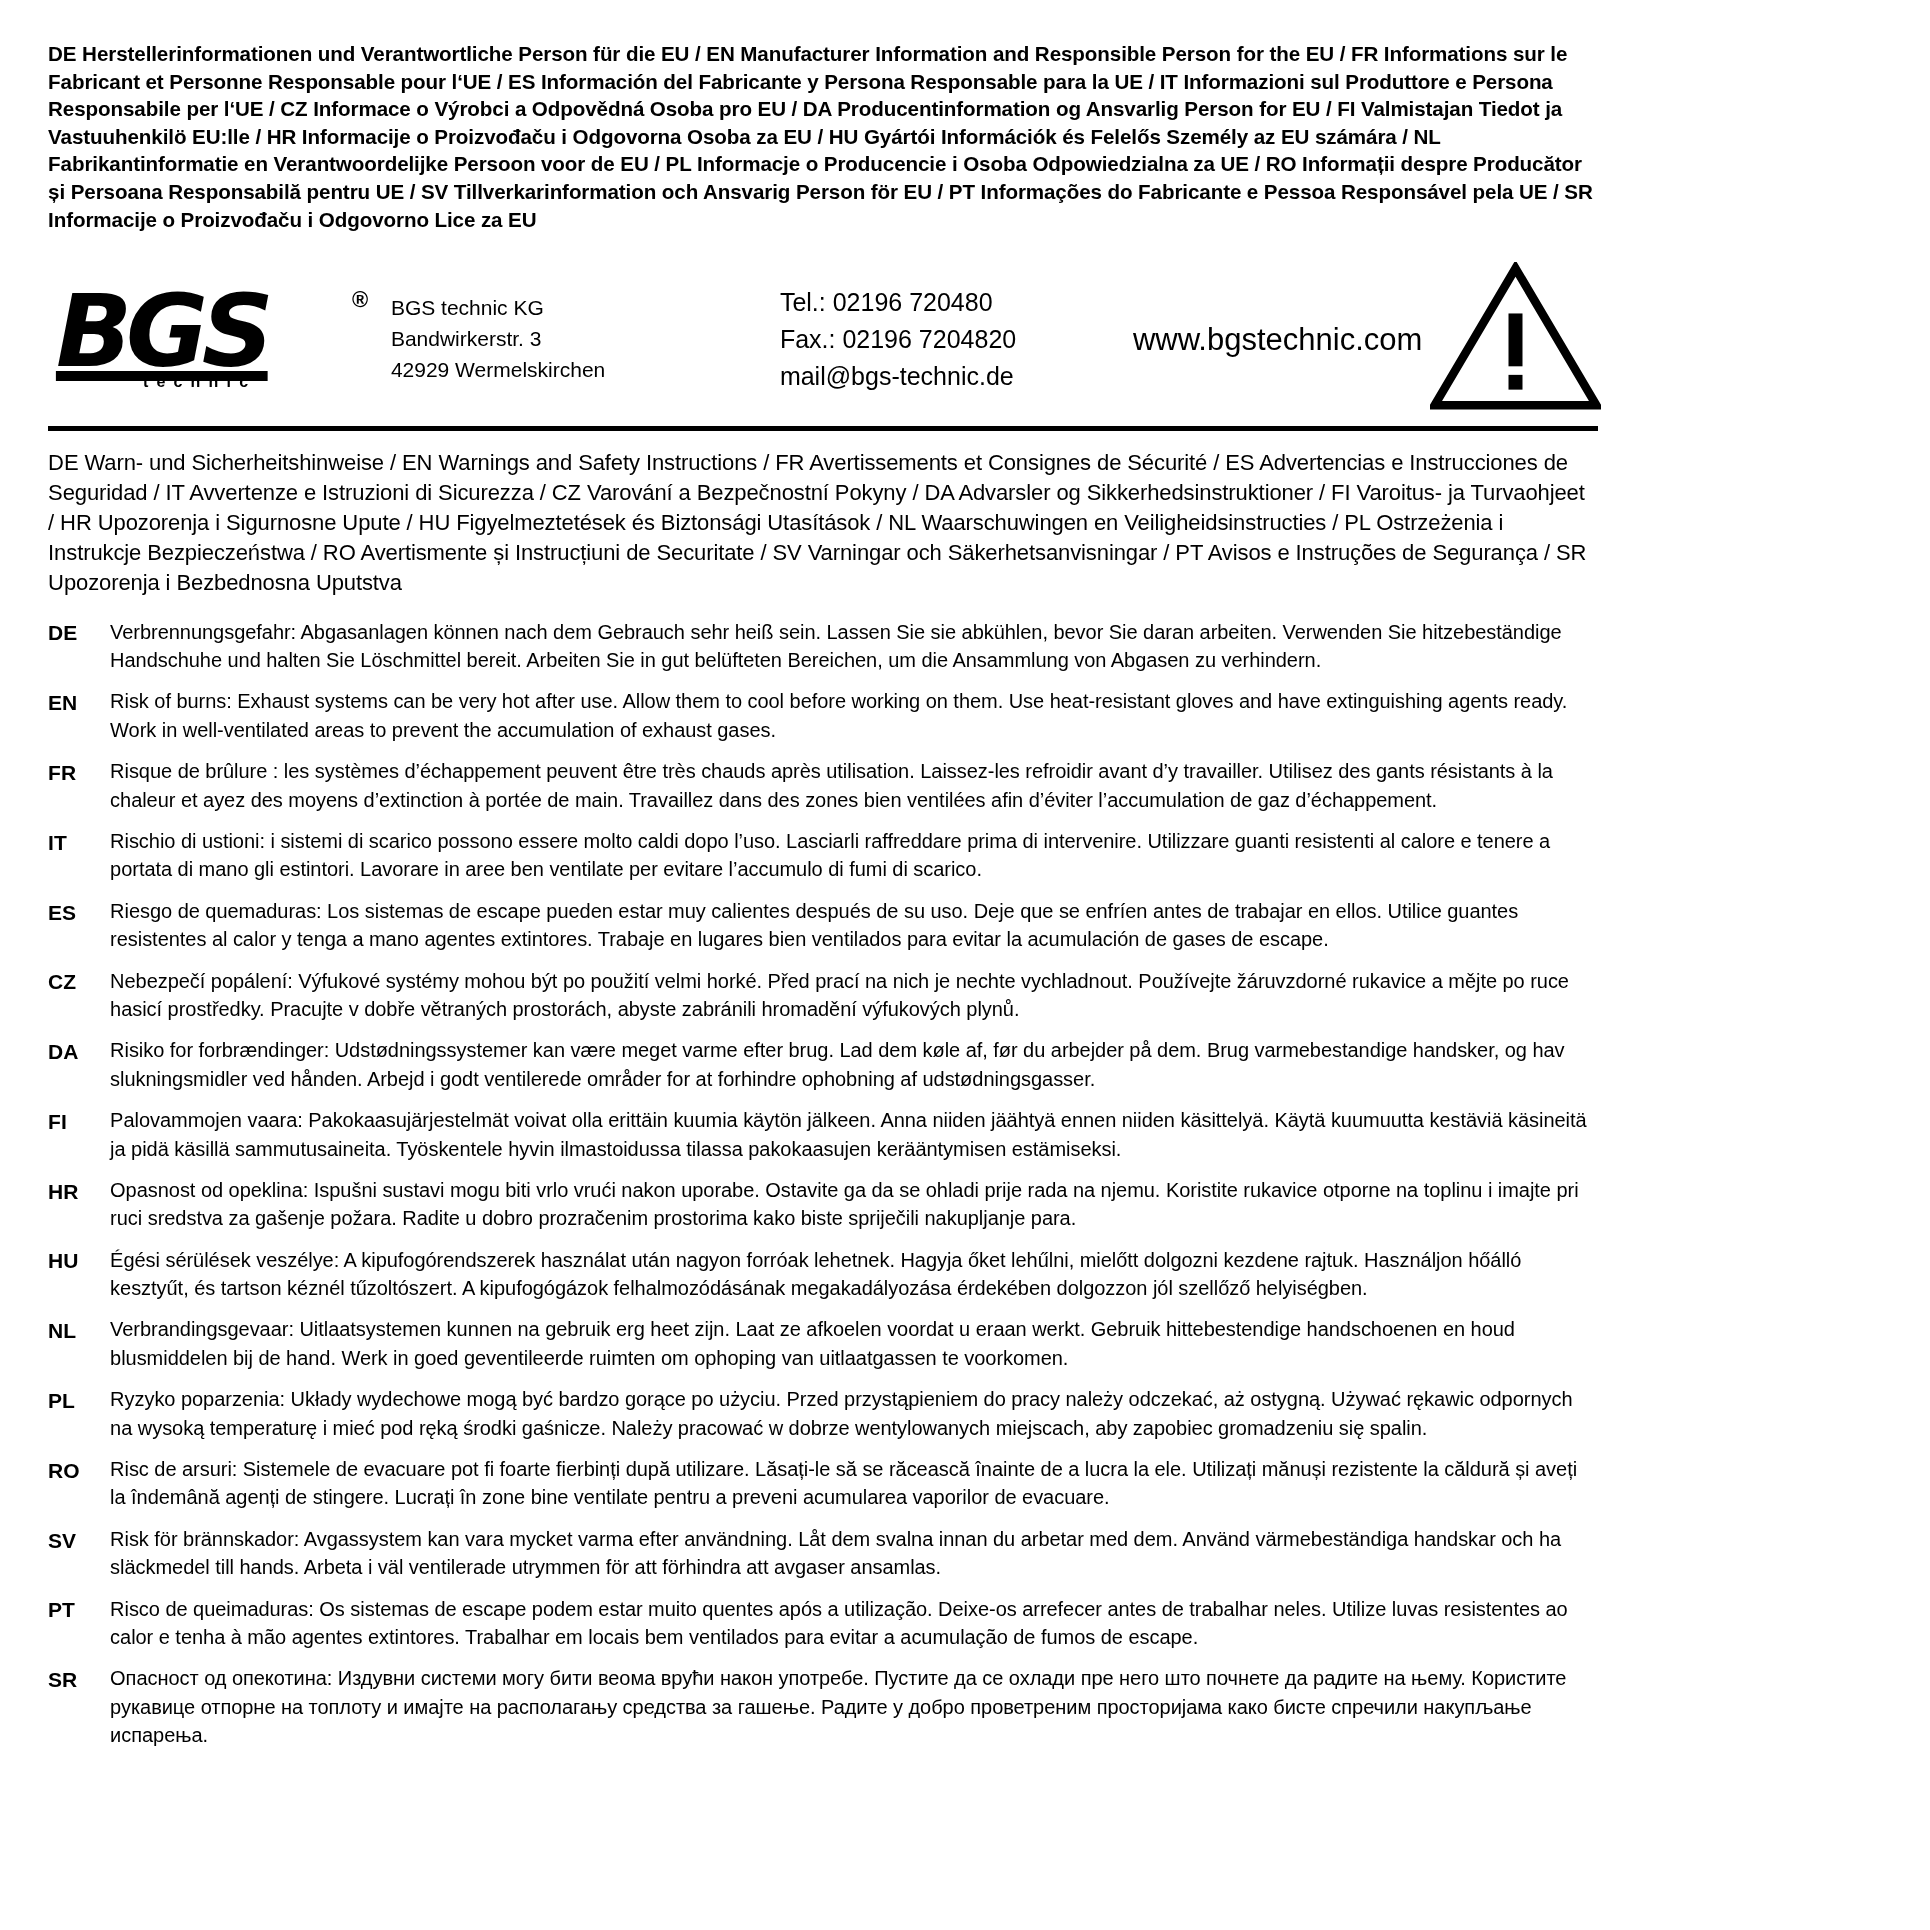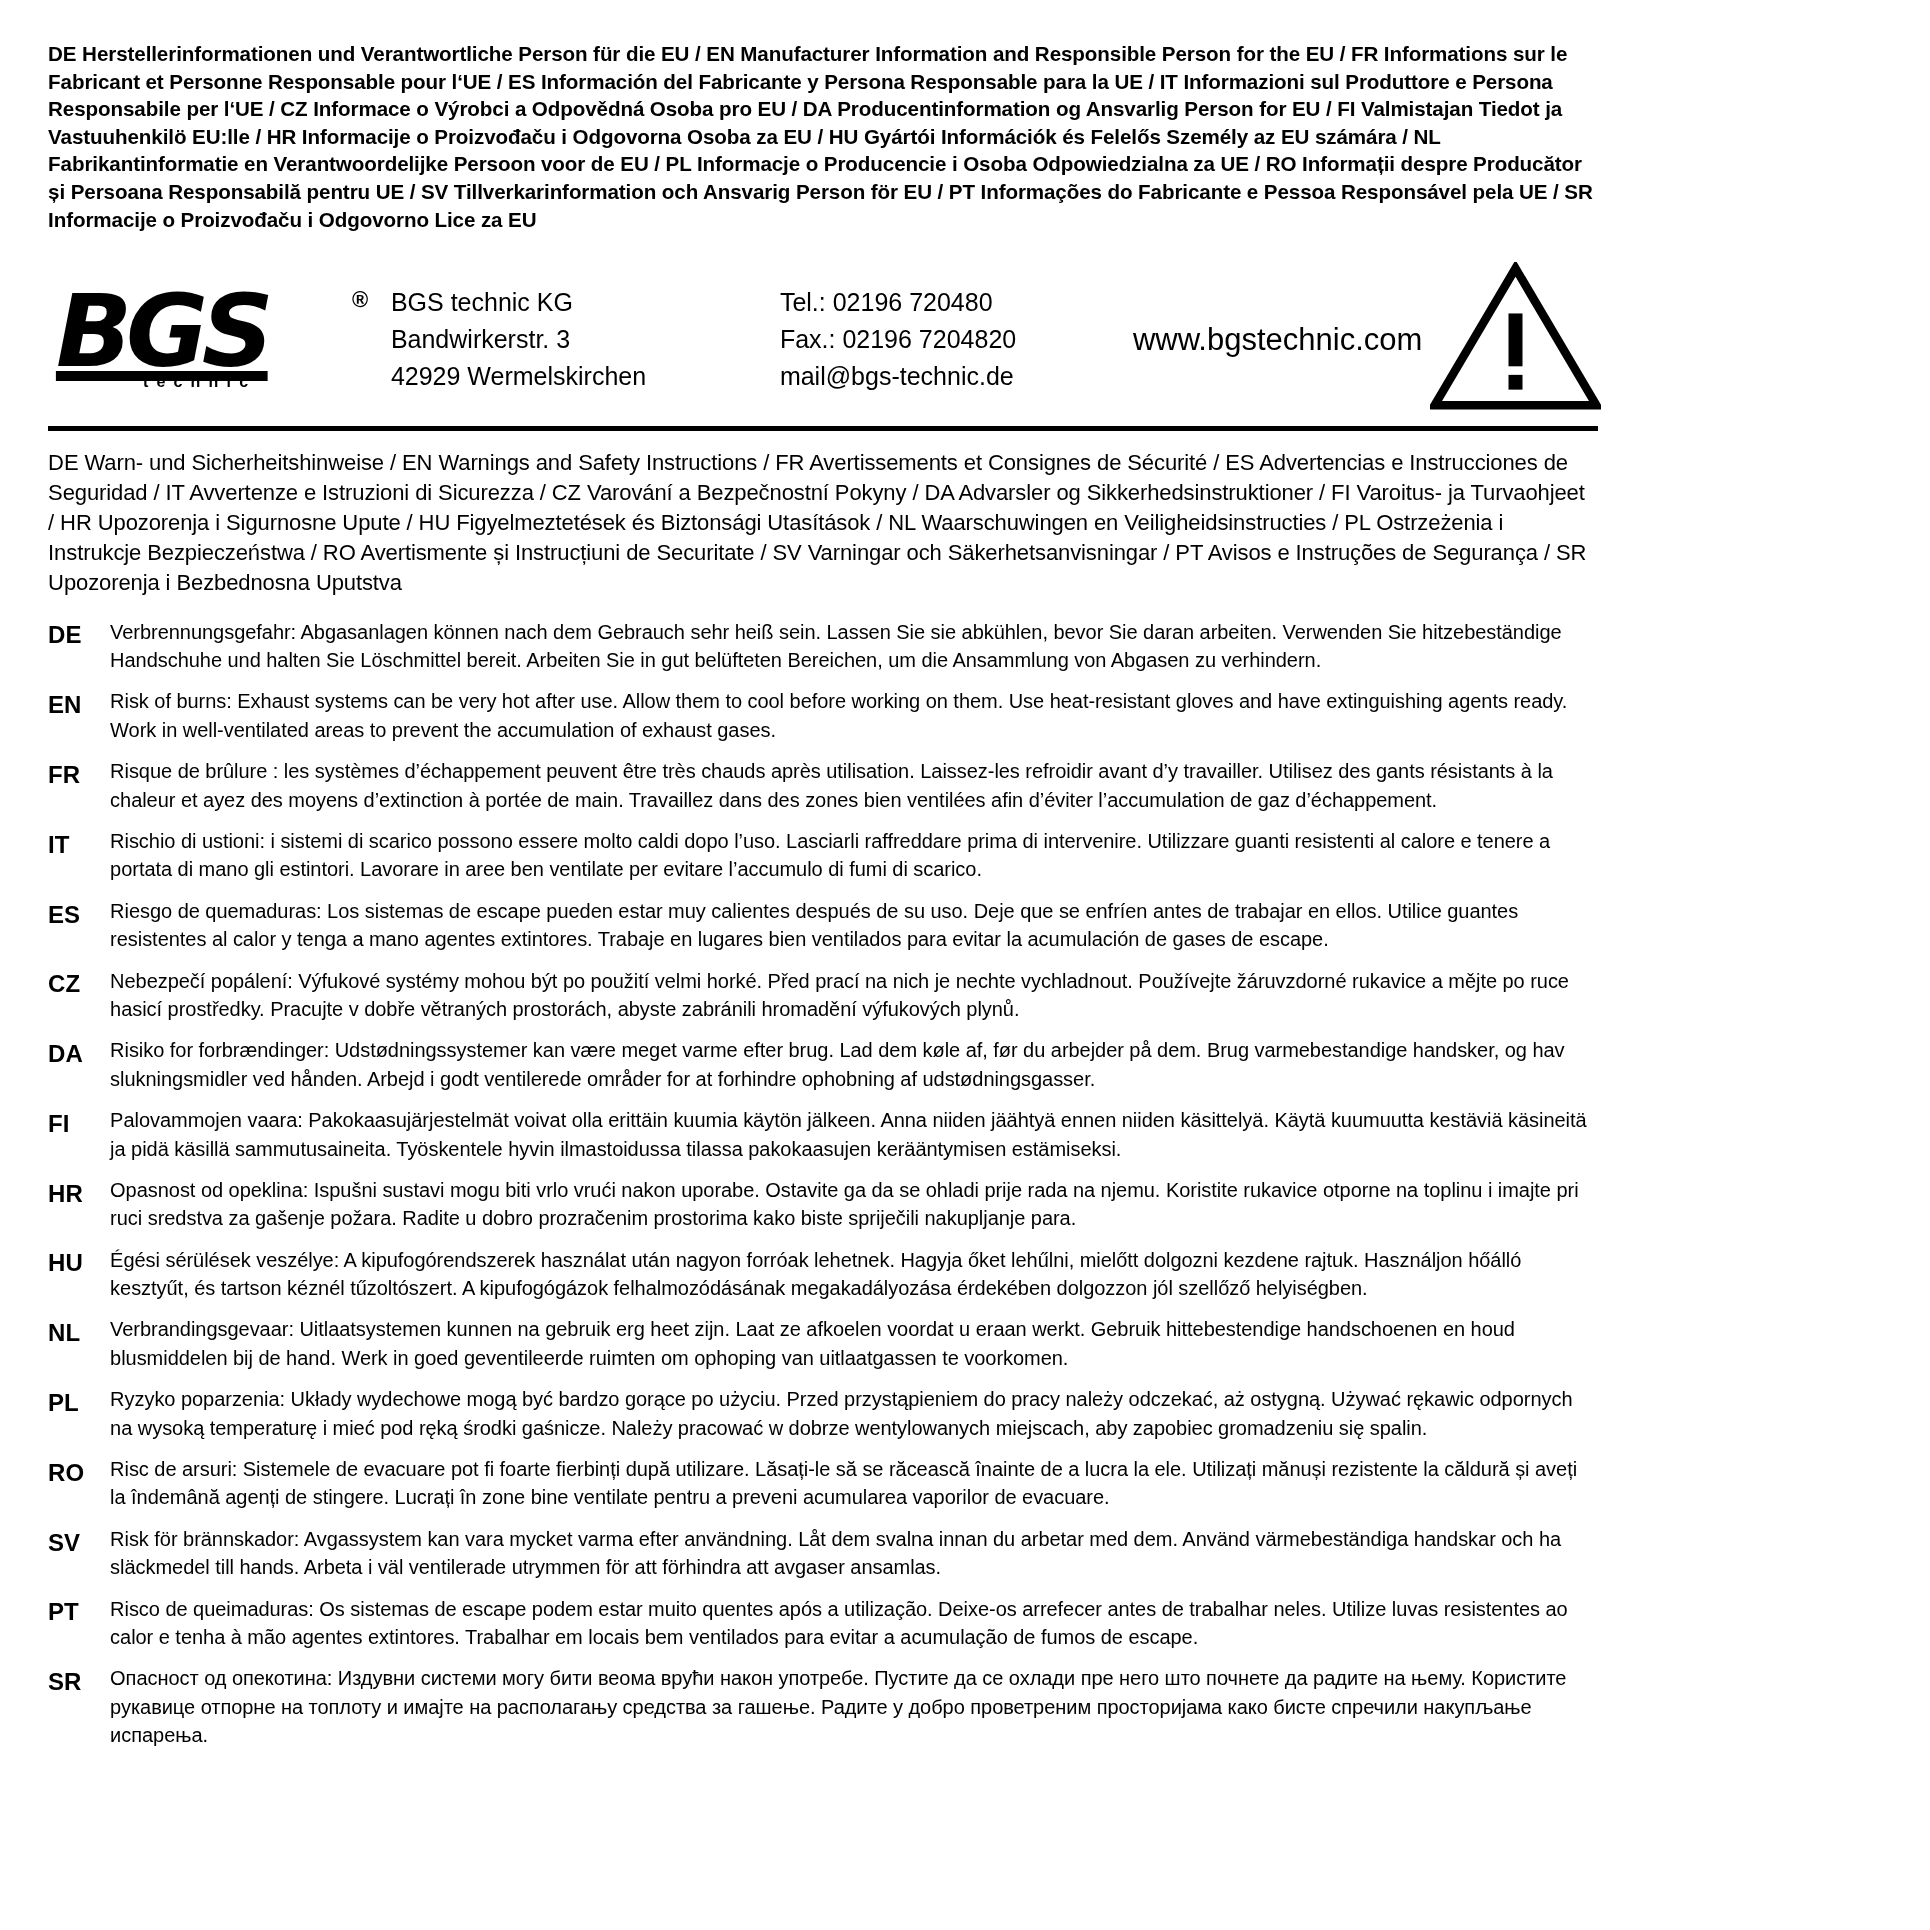--- a/index.html
+++ b/index.html
@@ -66,21 +66,21 @@
   }
   .logo-technic {
     display: block;
     font-size: 16px;
     font-weight: bold;
     letter-spacing: 8.2px;
     margin: -9.3px 0 0 87px;
   }
   .addr-block {
     flex: 0 0 389px;
-    font-size: 25px;
+    font-size: 21px;
     line-height: 1.47;
     padding-top: 6.2px;
   }
   .tel-block {
     flex: 0 0 342px;
     font-size: 25px;
     line-height: 1.47;
     padding-top: 6.2px;
   }
   .web-block {
@@ -117,21 +117,21 @@
   
   .rows {
     padding: 0 7.8px 0 3.1px;
   }
   .row {
     display: flex;
     margin-bottom: 13px;
   }
   .row .code {
     flex: 0 0 62px;
-    font-size: 24px;
+    font-size: 21px;
     font-weight: bold;
     line-height: 1.42;
     padding-top: 0.8px;
   }
   .row .text {
     flex: 1 1 auto;
     font-size: 20px;
     line-height: 1.42;
     text-align: left;
     letter-spacing: -0.04px;

